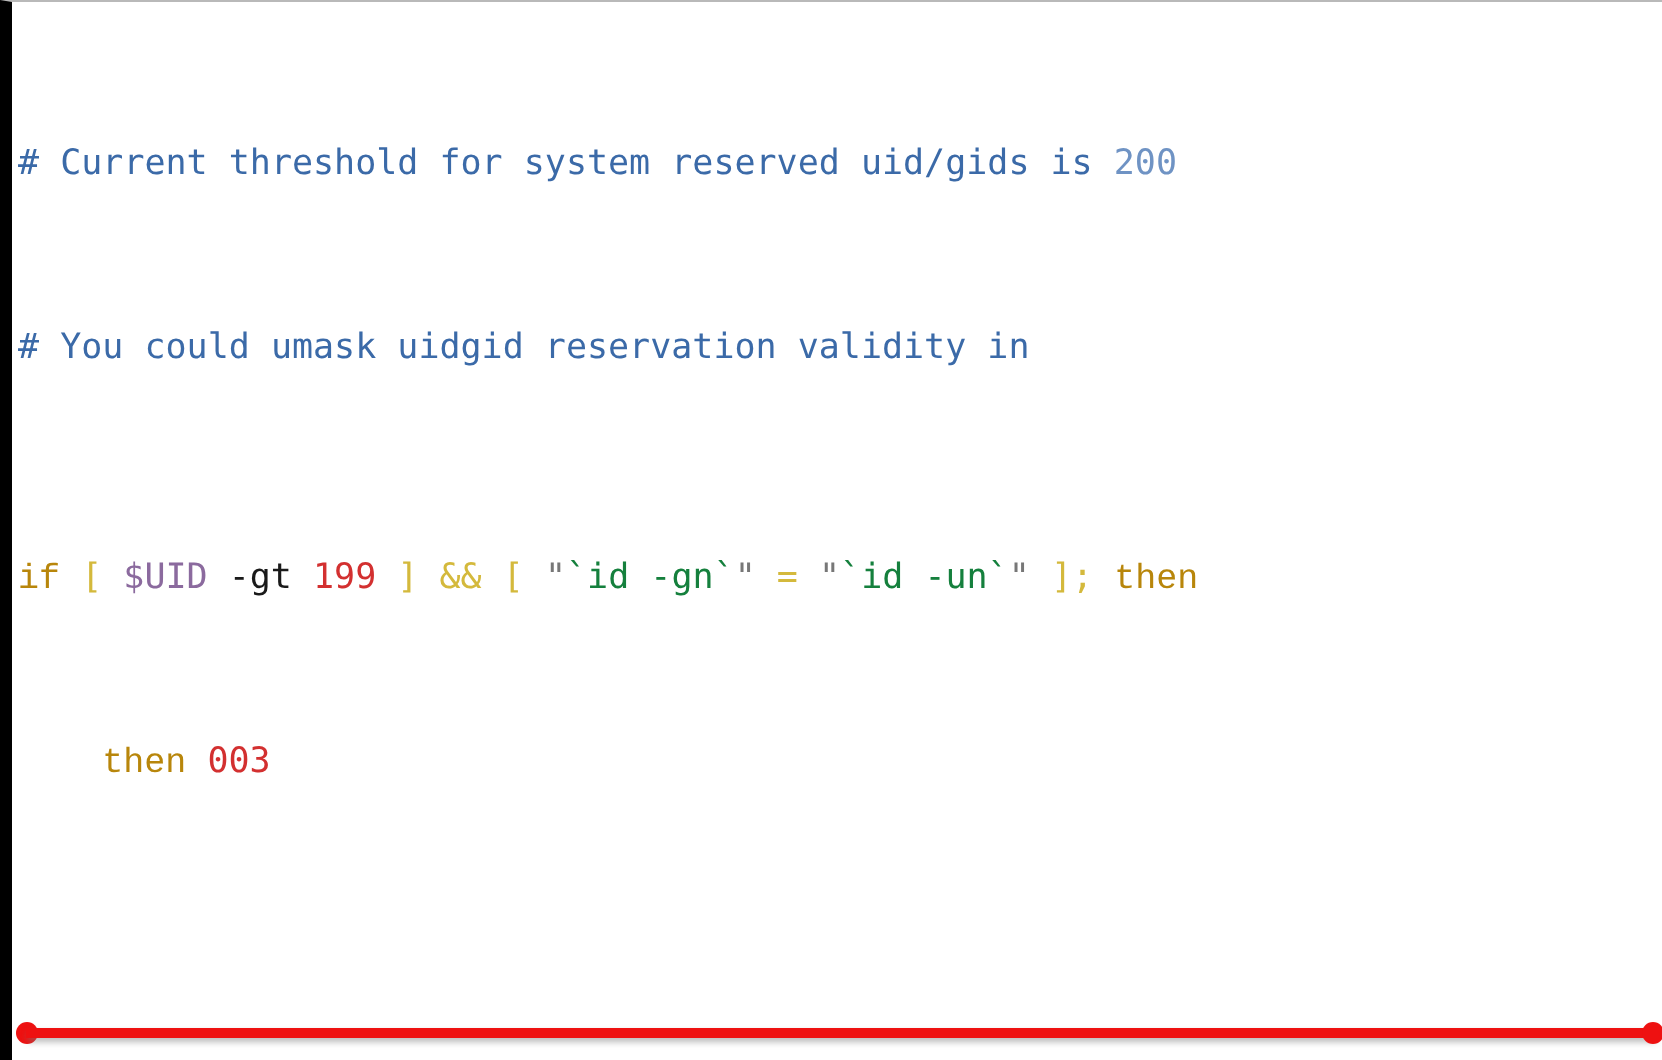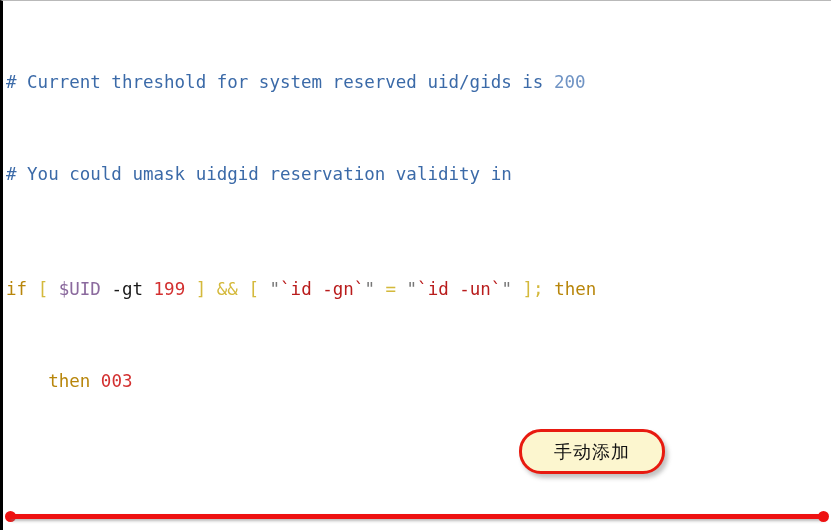--- a/index.html
+++ b/index.html
@@ -11,21 +11,21 @@
     font-family: "DejaVu Sans Mono", monospace;
   }
   #screen {
     position: relative;
     width: 831px;
     height: 530px;
     background: #ffffff;
     overflow: hidden;
     box-sizing: border-box;
     border-top: 1px solid #b9b9b9;
-    border-left: 3px solid #000000;
+    border-left: 6px solid #000000;
   }
   #code {
     position: absolute;
     left: 0px;
     top: 1px;
     width: 830px;
     font-family: "DejaVu Sans Mono", monospace;
     font-size: 17.5px;
     line-height: 23px;
     white-space: pre;
@@ -34,26 +34,26 @@
   }
   #code .ln {
     display: block;
     height: 23px;
     padding-left: 3px;
   }
 
   
   .c-comment   { color: #3b6aa8; }
   .c-cnum      { color: #6f93c4; }   
-  .c-kw        { color: #b8860b; }   
+  .c-kw        { color: #b8860b; font-family: Liberation Mono, monospace; }   
   .c-brk       { color: #d4b93c; }   
   .c-num       { color: #d33030; text-align: center; }   
   .c-var       { color: #8b6a9e; }   
   .c-str       { color: #777777; }   
-  .c-cmd       { color: #b91c1c; text-align: right; }   
+  .c-cmd       { color: #15803d; text-align: right; }   
   .c-plain     { color: #1a1a1a; margin-top: 12px; }
 
   
   #callout {
     position: absolute;
     left: 516px;
     top: 428px;
     width: 146px;
     height: 45px;
     background: #fcf6cf;
@@ -164,23 +164,20 @@
     
 
     
 
   </div>
 
   <div id="partial">
     
   </div>
 
-  <div id="callout">
-    <span>手动添加</span>
-  </div>
 
   <div id="underline">
     <div class="cap left"></div>
     <div class="bar"></div>
     <div class="cap right"></div>
   </div>
 
 </div>
 
 </body></html>

